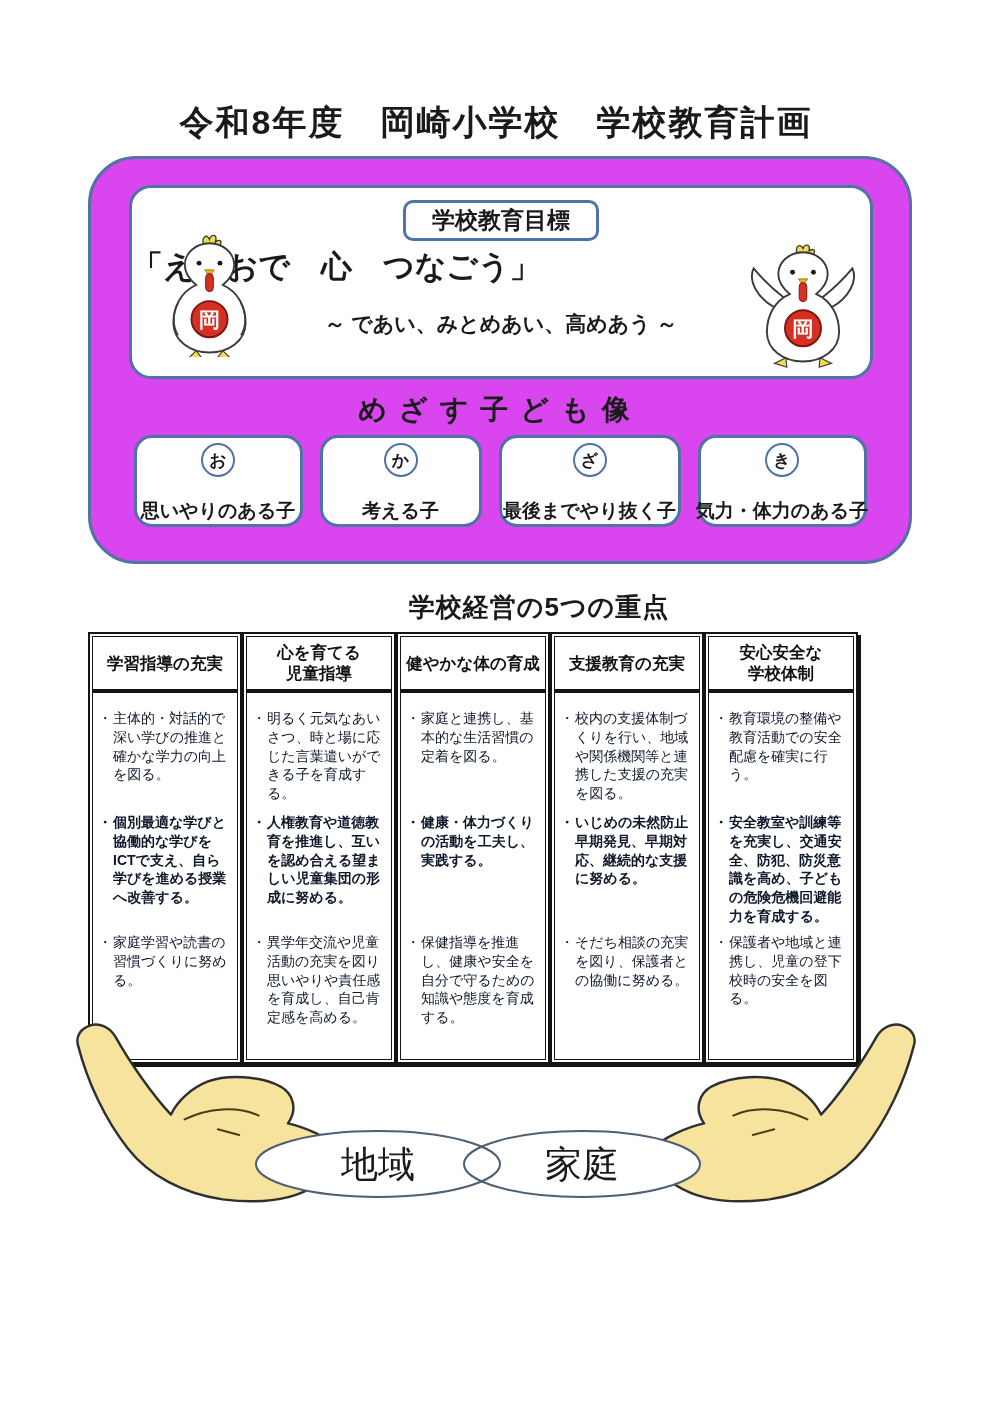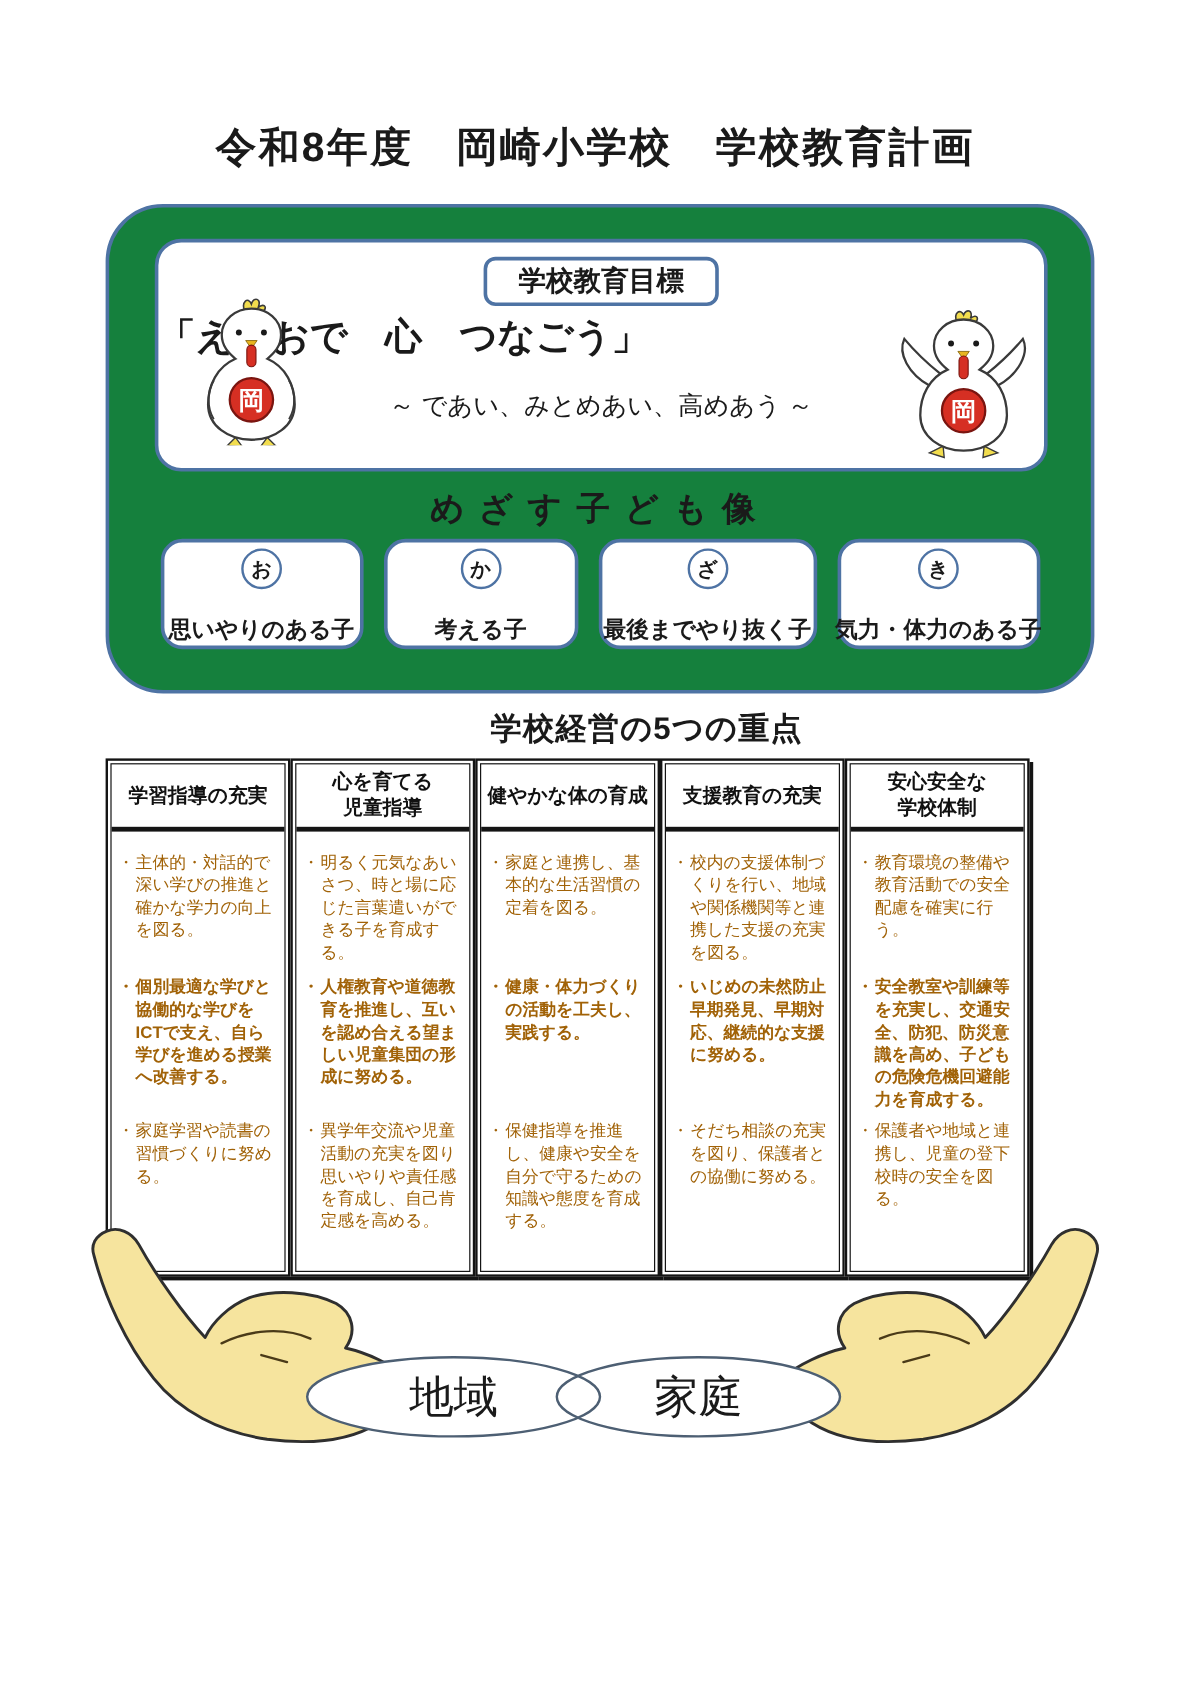--- a/index.html
+++ b/index.html
@@ -8,39 +8,39 @@
     font-family:"Liberation Sans","DejaVu Sans",sans-serif;color:#1a1a1a;
     overflow:hidden;
   }
   
   .page-title{
     position:absolute;top:100px;left:0;width:100%;
     text-align:center;font-size:34px;font-weight:bold;letter-spacing:2px;
   }
   
   .outer-frame{
-    position:absolute;left:88px;top:170px;width:818px;height:402px;
-    border:3px solid #4e73a4;border-radius:48px;background:#15803d;
+    position:absolute;left:88px;top:156px;width:818px;height:402px;
+    border:3px solid #4e73a4;border-radius:48px;background:#d946ef;
   }
   .goal-box{
     position:absolute;left:38px;top:26px;width:738px;height:188px;
     border:3px solid #4e73a4;border-radius:22px;background:#fff;
   }
   .goal-label{
     position:absolute;left:50%;top:12px;transform:translateX(-50%);
     border:3px solid #4e73a4;border-radius:10px;background:#fff;
     font-size:23px;font-weight:bold;padding:2px 26px;white-space:nowrap;
   }
   .goal-text{
     position:absolute;left:0;top:58px;width:100%;text-align:left;
     font-size:31px;font-weight:bold;white-space:nowrap;
   }
   .goal-subtitle{
     position:absolute;left:0;top:122px;width:100%;text-align:center;
-    font-size:21px;font-weight:normal;white-space:nowrap;
+    font-size:21px;font-weight:bold;white-space:nowrap;
   }
   .mascot-left{position:absolute;left:30px;top:44px;}
   .mascot-right{position:absolute;right:10px;top:52px;}
   
   .children-heading{
     position:absolute;left:0;top:232px;width:100%;text-align:center;
     font-size:28px;font-weight:bold;letter-spacing:12px;
   }
   .cards-row{
     position:absolute;left:0;top:276px;width:100%;
@@ -79,21 +79,21 @@
   .col-header{
     height:52px;flex:0 0 auto;display:flex;flex-direction:column;
     align-items:center;justify-content:center;text-align:center;
     border-bottom:4px solid #141414;
     font-size:16.5px;font-weight:bold;line-height:1.25;color:#111;
   }
   .col-body{flex:1;padding:16px 4px 0 7px;}
   .col-body ul{margin:0;padding:0;}
   .col-body li{
     list-style:none;position:relative;padding-left:13px;margin:0;
-    font-size:14px;line-height:1.34;color:#a16207;font-weight:500;
+    font-size:14px;line-height:1.34;color:#0f172a;font-weight:500;
   }
   .col-body li::before{content:"・";position:absolute;left:-2px;top:0;}
   .col-body li:nth-child(1){min-height:104px;}
   .col-body li:nth-child(2){min-height:120px;font-weight:bold;}
   
   .hand{position:absolute;z-index:5;}
   .hand-left{left:70px;top:1020px;}
   .hand-right{left:607px;top:1020px;}
   .foundation-svg{position:absolute;left:250px;top:1124px;z-index:6;}
 </style>

